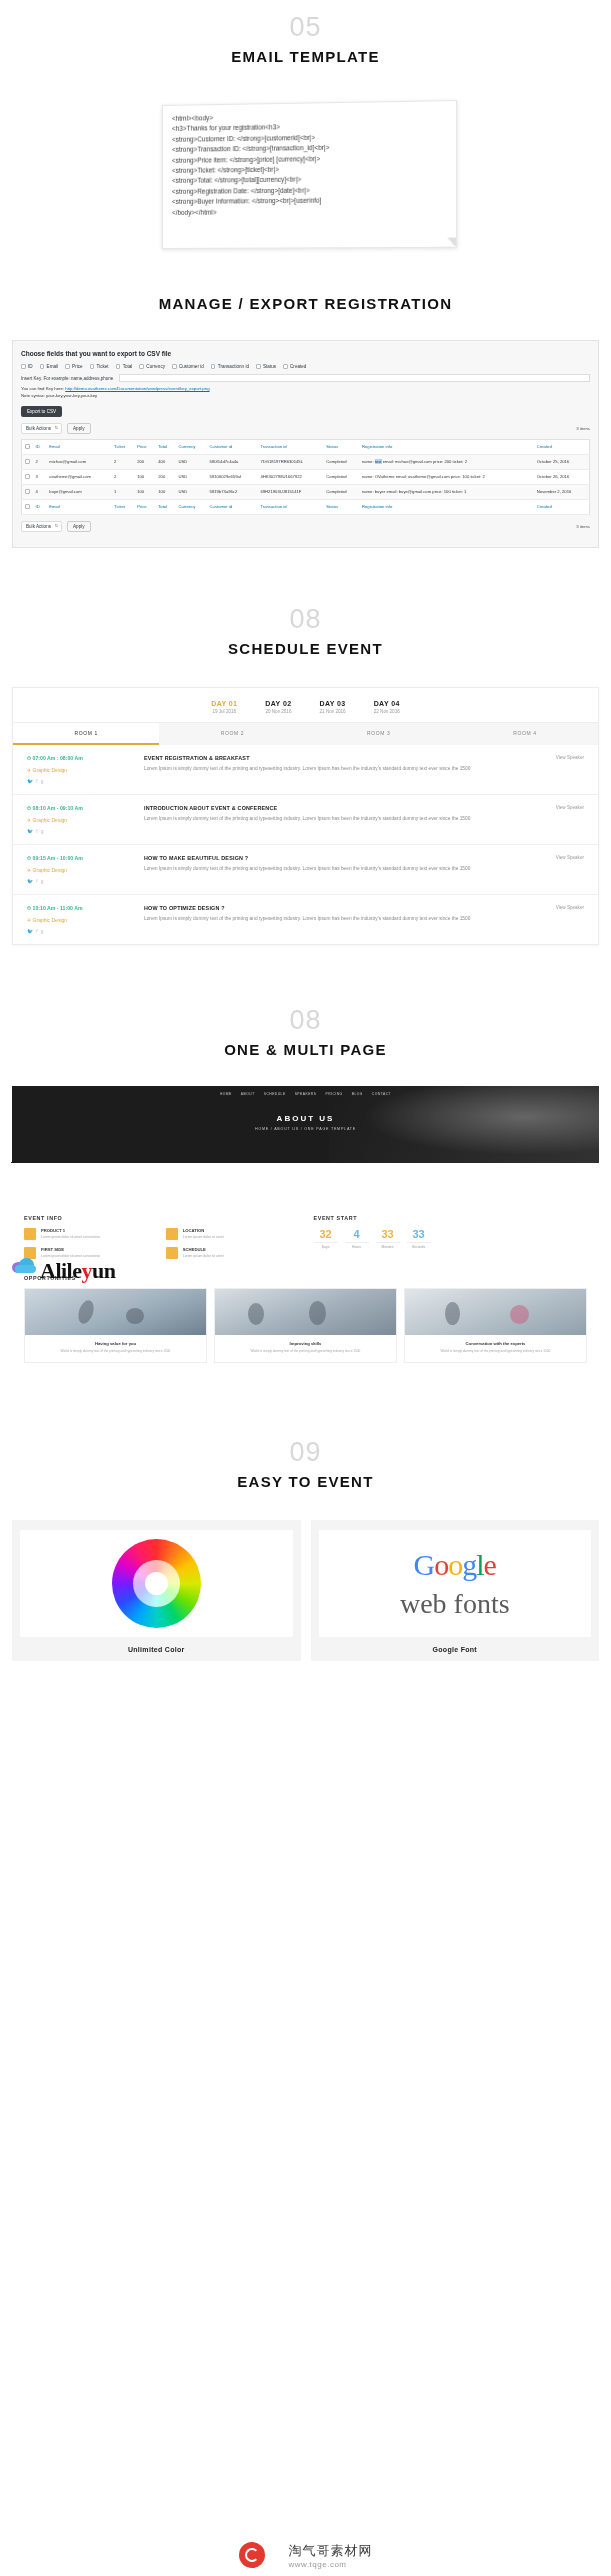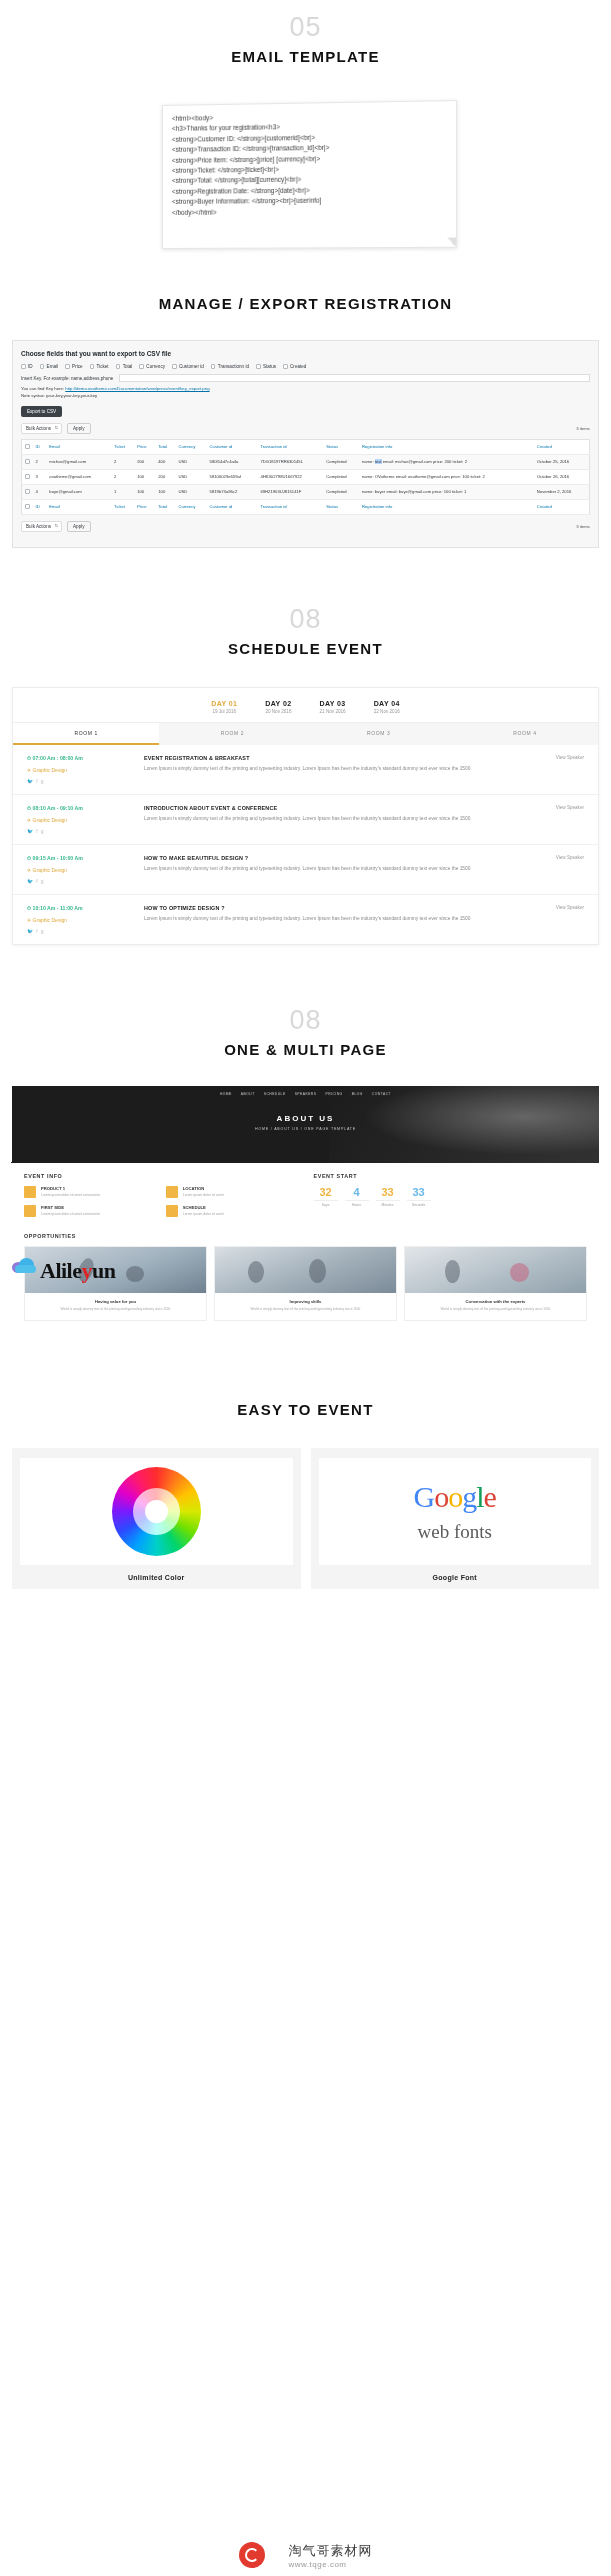--- a/index.html
+++ b/index.html
@@ -153,21 +153,21 @@
     background:
       radial-gradient(ellipse at 72% 40%, rgba(150,150,150,.55) 0%, rgba(40,40,40,0) 58%),
       linear-gradient(120deg, rgba(0,0,0,.0) 0%, rgba(90,90,90,.35) 100%);
   }
   .hero-label { position:absolute; left: 0; right:0; top: 28px; text-align:center; color:#fff;
     font-size: 8px; letter-spacing: 2px; font-weight: 700; }
   .hero-sub { position:absolute; left:0; right:0; top: 41px; text-align:center; color:#c9c9c9; font-size: 3.6px; letter-spacing: 0.8px; }
   .hero-nav { position:absolute; left:0; right:0; top: 6px; display:flex; justify-content:center; gap:9px;
     font-size: 3.3px; color:#cfcfcf; letter-spacing:0.5px; }
 
-  .wsec { background:#fff; padding: 10px 12px 0; }
+  .wsec { background:#fff; padding: 10px 12px 0; margin-top: 42px; }
   .wsec-h { font-size: 5.4px; font-weight:700; color:#333; letter-spacing:0.6px; margin-bottom: 7px; }
   .two-col { display:flex; gap: 16px; }
   .col { flex:1; }
   .info-item { display:flex; gap:5px; margin-bottom: 7px; }
   .info-ic { width:12px; height:12px; background:#f0b542; flex:none; border-radius:1px; }
   .info-tx b { display:block; font-size:4.2px; color:#333; }
   .info-tx span { display:block; font-size:3.4px; color:#a4a4a4; line-height:5px; margin-top:1.5px; }
   .cd-row { display:flex; gap:7px; margin-top: 3px; }
   .cd { width: 24px; text-align:center; }
   .cd b { display:block; font-size: 11px; font-weight:700; color:#f0b542; line-height: 13px; }
@@ -205,21 +205,21 @@
       #c6ffb3 120deg,#b3ffd4 150deg,#b3fff9 180deg,#b3e0ff 210deg,
       #b9c3ff 240deg,#d6b3ff 270deg,#ffb3f2 300deg,#ffb3cd 330deg,#ffb3b3 360deg);
   }
   .wheel .mid {
     position:absolute; inset: 33px; border-radius:50%; background:#fff; z-index:2;
   }
   .gfont { text-align:center; line-height: 1; }
   .gword { font-family: "Liberation Serif", serif; font-size: 30px; letter-spacing:-1px; }
   .gword .b1{color:#4285F4}.gword .r1{color:#DB4437}.gword .y1{color:#F4B400}
   .gword .b2{color:#4285F4}.gword .g1{color:#0F9D58}.gword .r2{color:#DB4437}
-  .gsub { font-family:"Liberation Serif", serif; font-size: 19px; color:#5b5b5b; margin-top: 10px; }
+  .gsub { font-family:"Liberation Serif", serif; font-size: 28px; color:#5b5b5b; margin-top: 10px; }
 
   
   .watermark {
     position:absolute; left:0; right:0; bottom:0; height: 42px; background:#fff;
     display:flex; align-items:center; justify-content:center; gap: 24px;
   }
   .wm-cn { font-size: 13px; color:#3a3a3a; letter-spacing:1px; }
   .wm-url { font-size: 8px; color:#9a9a9a; letter-spacing:0.5px; }
   .wm-logo { width: 26px; height: 26px; border-radius:50%; background:#e23a2e; position:relative; }
   .wm-logo::after{ content:""; position:absolute; inset:6px; border:2px solid #fff; border-radius:50%; border-right-color:transparent; }
@@ -628,20 +628,21 @@
             <span>World is simply dummy text of the printing and typesetting industry since 1500</span>
           </div>
         </div>
       </div>
     </div>
   </div>
 </section>
 
 <section class="s09">
   <div class="sec-head">
+    <div class="sec-num">09</div>
     <div class="sec-title">EASY TO EVENT</div>
   </div>
 
   <div class="custom-row">
     <div class="cust">
       <div class="cust-box">
         <div class="wheel">
             <div class="mid"></div>
           </div>
       </div>

